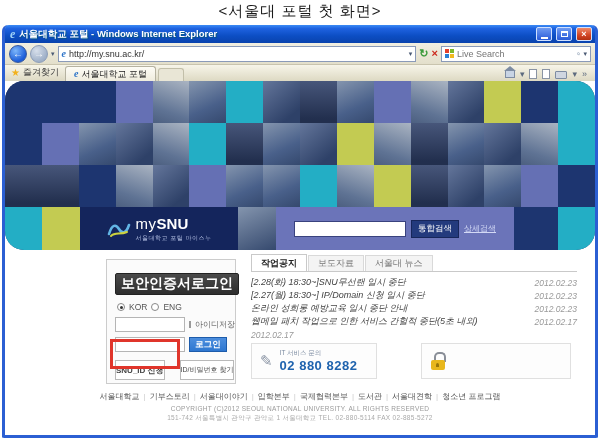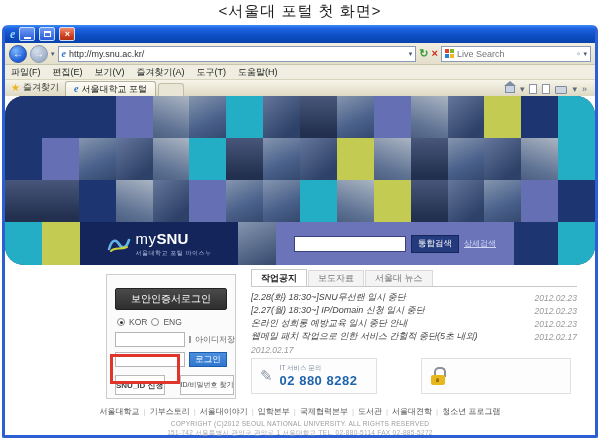--- a/index.html
+++ b/index.html
@@ -109,35 +109,35 @@
                         font-size:9px; padding:0 3px; }
   .unified-btn { height:18px; padding:0 6px; background:#233a7d; color:#fff; font-size:8.5px;
                  border:1px solid #17265a; display:flex; align-items:center;font-family:Liberation Serif, serif; }
   .strip-link { font-size:8px; color:#d3d9f5; text-decoration:underline; white-space:nowrap; }
 
   
   .content { position:relative; height:170px; background:#fff; font-size:9px; }
 
   .login-panel { position:absolute; left:101px; top:9px; width:130px; height:125px;
                  background:#fbfbfb; border:1px solid #cccccc; padding:13px 8px 0 8px; }
-  .cert-btn { width:112px; height:22px; background:linear-gradient(180deg,#4a4a4a,#2e2e2e);
-              color:#fff; font-size:10px; border:1px solid #222; border-radius:2px;
-              display:flex; align-items:center; justify-content:center; }
+  .cert-btn { width:124px; height:22px; background:linear-gradient(180deg,#4a4a4a,#2e2e2e);
+              color:#fff; font-size:14px; border:1px solid #222; border-radius:2px;
+              display:flex; align-items:center; justify-content:center;font-weight:bold; }
   .lang-row { display:flex; align-items:center; gap:4px; margin:7px 0 5px 2px;
               font-size:8.5px; color:#555; }
   .radio { width:8px; height:8px; border:1px solid #888; border-radius:50%; position:relative;
            background:#fff; }
   .radio.sel::after { content:''; position:absolute; left:2px; top:2px; width:3px; height:3px;
                       border-radius:50%; background:#333; }
   .lrow { display:flex; align-items:center; gap:4px; margin-bottom:5px; }
   .lrow input { width:70px; height:15px; border:1px solid #b5b5b5; font-size:9px; padding:0 2px; }
   .chk { width:7px; height:7px; border:1px solid #999; background:#fff; }
   .chklabel { font-size:8px; color:#666; white-space:nowrap; }
   .login-btn { width:38px; height:15px; background:linear-gradient(180deg,#4c8ede,#2e77d0);
-               border:1px solid #1d5cab; color:#fff; font-size:8.5px; font-weight:normal;
+               border:1px solid #1d5cab; color:#fff; font-size:8.5px; font-weight:bold;
                display:flex; align-items:center; justify-content:center; }
   .bot-row { display:flex; gap:15px; margin-top:8px; }
   .wbtn { height:20px; background:#fff; border:1px solid #b9b9b9; color:#444;
           display:flex; align-items:center; justify-content:center; white-space:nowrap; }
   .snuid { width:62px; font-size:8px; font-weight:bold; }
   .findid { width:57px; font-size:7px; }
   .red-annot { position:absolute; left:105px; top:89px; width:70px; height:30px;
                border:3px solid #e0352b; pointer-events:none; }
 
   .notice-panel { position:absolute; left:246px; top:5px; width:326px; }
@@ -180,20 +180,21 @@
 </style>
 </head>
 <body>
 
 <div class="caption">&lt;서울대 포털 첫 화면&gt;</div>
 
 <div class="win">
 
   <div class="titlebar">
     <span class="ie-e">e</span>
+    <span class="title">서울대학교 포털 - Windows Internet Explorer</span>
     <span class="winbtn">
         <span class="glyph-min"></span>
       </span>
     <span class="winbtn">
         <span class="glyph-max"></span>
       </span>
     <span class="winbtn close">
         <span class="glyph-x">×</span>
       </span>
   </div>
@@ -218,28 +219,20 @@
         </span>
       <input placeholder="Live Search" style="">
       <svg width="10" height="10" viewBox="0 0 10 10">
           <circle cx="4" cy="4" r="3" fill="none" stroke="#6b7f9e" stroke-width="1.3"></circle>
           <line x1="6.3" y1="6.3" x2="9" y2="9" stroke="#6b7f9e" stroke-width="1.3"></line>
         </svg>
       <span class="mini-drop">▾</span>
     </span>
   </div>
 
-  <div class="menubar" id="menubar">
-      <span class="menu-item">파일(F)</span>
-      <span class="menu-item">편집(E)</span>
-      <span class="menu-item">보기(V)</span>
-      <span class="menu-item">즐겨찾기(A)</span>
-      <span class="menu-item">도구(T)</span>
-      <span class="menu-item">도움말(H)</span>
-    </div>
 
   <div class="favbar">
     <span class="favlabel">
       <span class="star">★</span>
       <span>즐겨찾기</span>
     </span>
     <span class="tab">
       <span class="ie-e small">e</span>
       <span>서울대학교 포털</span>
     </span>

